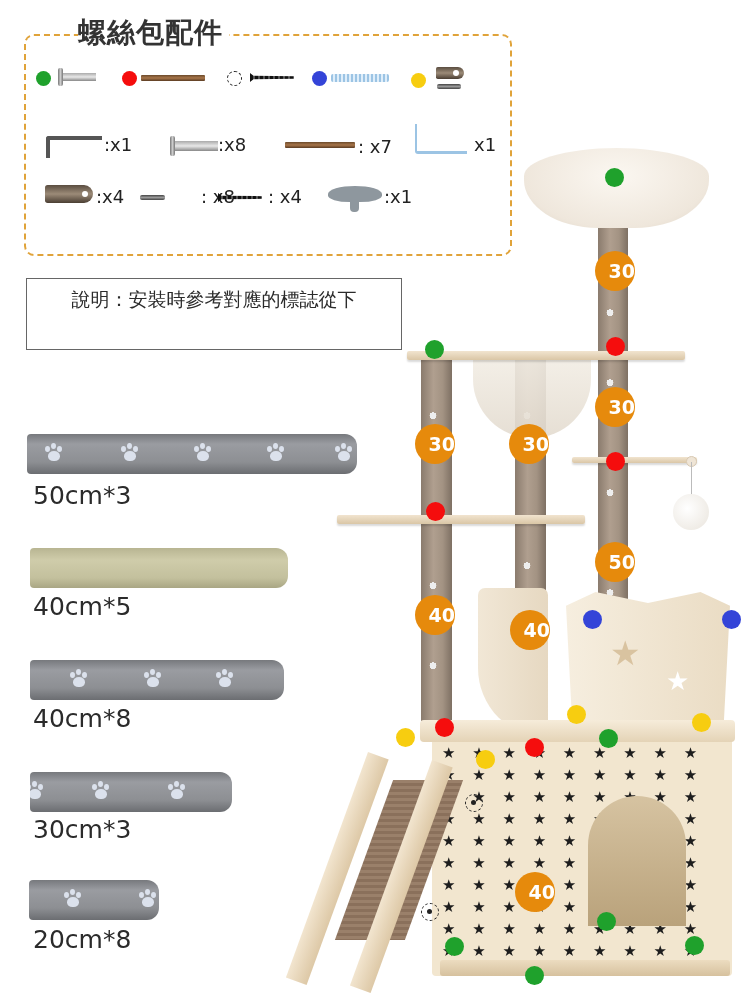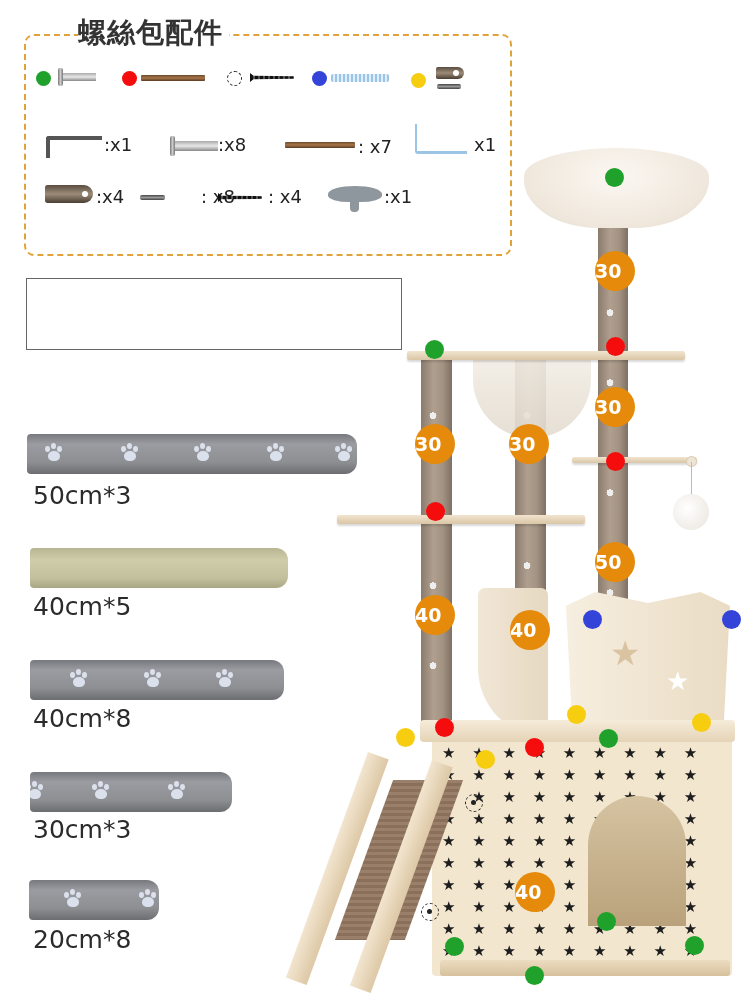--- a/index.html
+++ b/index.html
@@ -61,21 +61,21 @@
   .house-top { position: absolute; left: 420px; top: 720px; width: 315px; height: 22px; background: linear-gradient(180deg,#f6ecda,#e4d3b6); border-radius: 4px; }
   .house .stars { position: absolute; inset: 0; color: #1d1d1d; font-size: 15px; line-height: 22px; letter-spacing: 6px; word-break: break-all; padding: 14px 10px; }
   .door { position: absolute; left: 588px; top: 796px; width: 98px; height: 130px; border-radius: 49px 49px 0 0; background: linear-gradient(180deg,#d6c3a1,#b9a27b); }
   .house-base { position: absolute; left: 440px; top: 960px; width: 290px; height: 16px; background: linear-gradient(180deg,#ecdcc0,#d6c19e); border-radius: 3px; }
 
   .ramp { position: absolute; left: 328px; top: 760px; width: 128px; height: 230px; }
   .ramp .rail { position: absolute; width: 22px; height: 240px; background: linear-gradient(90deg,#f2e5cf,#ddc8a6); transform-origin: top left; }
   .ramp .carpet { position: absolute; left: 36px; top: 20px; width: 70px; height: 160px; background: repeating-linear-gradient(180deg,#9a806a 0 3px,#8a705b 3px 6px); transform: skewX(-20deg); }
 
   .marker { position: absolute; border-radius: 50%; }
-  .num { position: absolute; width: 40px; height: 40px; border-radius: 50%; background: #e68a0c; color: #fff; font-size: 19px; font-weight: bold; text-align: left; line-height: 40px; font-family: "DejaVu Sans", sans-serif; }
+  .num { position: absolute; width: 40px; height: 40px; border-radius: 50%; background: #e68a0c; color: #fff; font-size: 19px; font-weight: bold; text-align: right; line-height: 40px; font-family: "DejaVu Sans", sans-serif; }
   .hole { position: absolute; width: 18px; height: 18px; border: 1.5px dashed #222; border-radius: 50%; }
   .hole::after { content: ""; position: absolute; left: 5px; top: 5px; width: 5px; height: 5px; border-radius: 50%; background: #222; }
 </style>
 </head>
 <body>
 
 <div class="abs hw-box"></div>
 <div class="abs hw-title">螺絲包配件</div>
 
 <div>
@@ -124,20 +124,21 @@
   <span class="qty" style="left:166px;top:186px;margin-left:35px;">: x8</span>
 
   <div class="screw-black" style="left:218px;top:193px;width:44px;"></div>
   <span class="qty" style="left:268px;top:186px;">: x4</span>
 
   <div class="tkey" style="left:328px;top:186px;"></div>
   <span class="qty" style="left:384px;top:186px;">:x1</span>
 </div>
 
 <div class="abs note">
+  <div>說明：安裝時參考對應的標誌從下</div>
 </div>
 
 <div>
   <div class="tube grey" style="left:27px;top:434px;width:330px;">
     <div class="paw" style="left:16px;">
         <div class="pad"></div>
         <div class="toe" style="left:2px;top:3px"></div>
         <div class="toe" style="left:8px;top:0"></div>
         <div class="toe" style="left:14px;top:3px"></div>
       </div>

